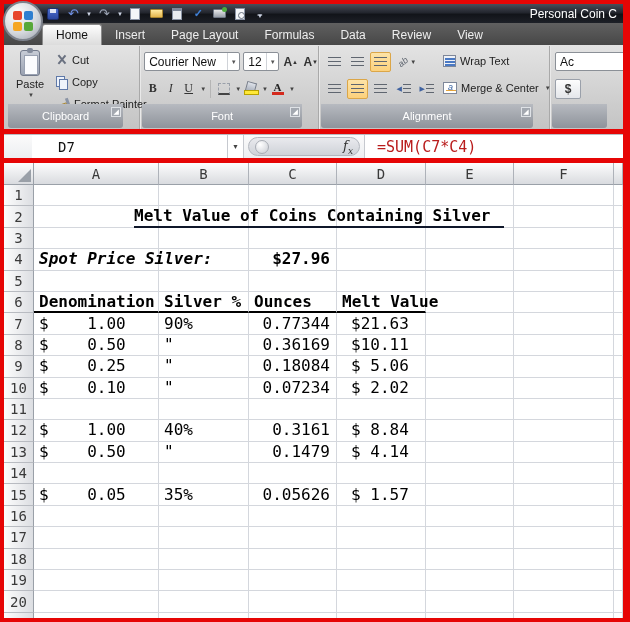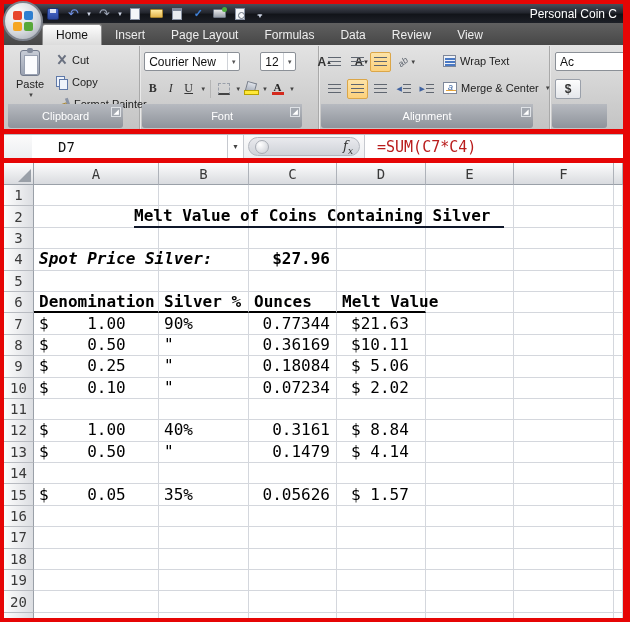--- a/index.html
+++ b/index.html
@@ -82,21 +82,21 @@
   .ic-copy::before,.ic-copy::after{content:"";position:absolute;width:7px;height:9px;background:#eef3fb;border:1px solid #5f79a8}
   .ic-copy::before{left:0;top:0}.ic-copy::after{left:3px;top:3px}
   .ic-fp{width:13px;height:12px;position:relative}
   .ic-fp::before{content:"";position:absolute;left:0;top:6px;width:10px;height:5px;background:linear-gradient(#ffe08a,#d9a93c);border:1px solid #a8842e;transform:rotate(-20deg)}
   .ic-fp::after{content:"";position:absolute;right:0;top:0;width:3px;height:7px;background:#8a93a5;transform:rotate(-20deg)}
 
   
   .g-font{width:196px}
   .combo{height:19px;background:#fff;border:1px solid #8b9097;border-radius:2px;display:flex;align-items:center;font-size:12px;color:#111;padding-left:4px}
   .combo .dd{margin-left:auto;width:12px;height:100%;display:flex;align-items:center;justify-content:center;font-size:6px;color:#555;border-left:1px solid #d0d3d8}
-  .font-row1{position:absolute;left:4px;top:6px;display:flex;gap:20px;align-items:center}
+  .font-row1{position:absolute;left:4px;top:6px;display:flex;gap:3px;align-items:center}
   .font-row2{position:absolute;left:4px;top:33px;display:flex;gap:1px;align-items:center}
   .fbtn{min-width:17px;height:19px;font-size:12px}
   .bold-b{font-weight:bold;font-family:"Liberation Serif",serif}
   .ital-i{font-style:italic;font-family:"Liberation Serif",serif}
   .und-u{text-decoration:underline;font-family:"Liberation Serif",serif}
   .grow-a{font-size:12px;font-weight:bold}
   .grow-a sup{font-size:6px}
   .ic-border{width:12px;height:12px;border:1px dashed #9aa0aa;border-bottom:2px solid #444}
   .ic-fill{width:13px;height:13px;position:relative}
   .ic-fill::before{content:"";position:absolute;left:2px;top:0;width:8px;height:8px;background:linear-gradient(#dfe3ea,#aab1bd);border:1px solid #767d8a;transform:rotate(15deg)}

